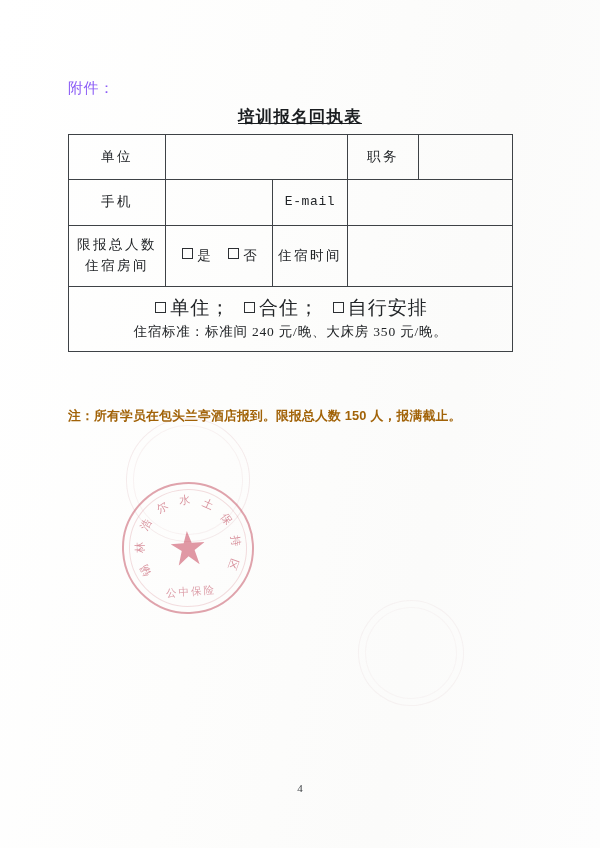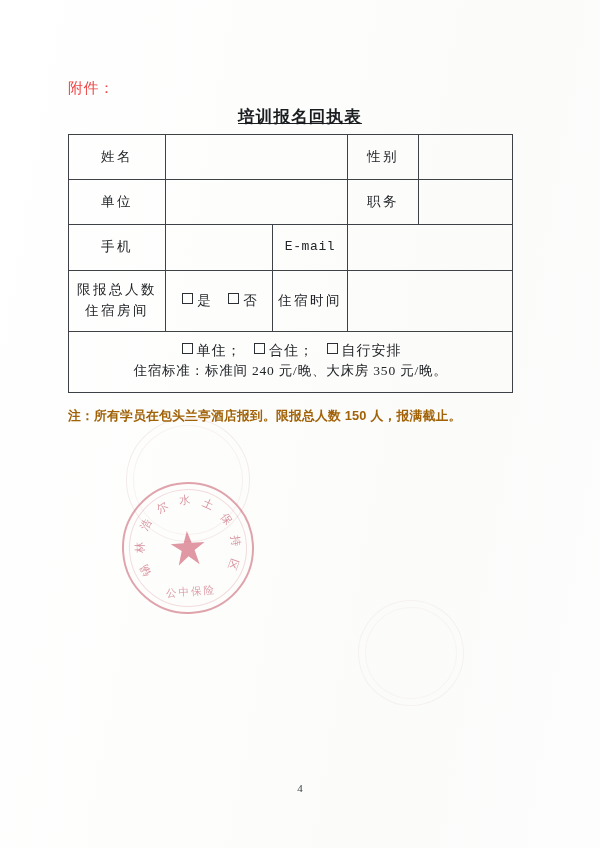--- a/index.html
+++ b/index.html
@@ -26,21 +26,21 @@
       linear-gradient(100deg, #ffffff 0%, #fdfdfc 40%, #fbfbfa 70%, #fdfdfd 100%);
   }
 
   
   .attach-label {
     position: absolute;
     left: 68px;
     top: 79px;
     font-size: 15px;
     letter-spacing: 0.5px;
-    color: #ef4444;
+    color: #8b5cf6;
     white-space: nowrap;
   }
 
   
   .doc-title {
     position: absolute;
     left: 0;
     right: 0;
     top: 106px;
     text-align: center;
@@ -104,21 +104,21 @@
     margin: 0 4px 0 2px;
     vertical-align: 1px;
   }
 
   .merged-block {
     padding: 6px 10px 8px 10px;
     text-align: center;
   }
   .merged-line1 {
     letter-spacing: 1px;
-    font-size: 14px;
+    font-size: 19px;
     white-space: nowrap;
     margin-bottom: 0;
   }
   .merged-line2 {
     letter-spacing: 0.8px;
     font-size: 13.5px;
     white-space: nowrap;
   }
 
   
@@ -250,26 +250,20 @@
 <table class="form-table">
   <colgroup>
     <col style="width:97px">
     <col style="width:107px">
     <col style="width:75px">
     <col style="width:71px">
     <col style="width:94px">
   </colgroup>
   <tbody>
 
-    <tr class="r1">
-      <td class="lbl">姓名</td>
-      <td class="fill-cell" colspan="2"></td>
-      <td class="lbl">性别</td>
-      <td class="fill-cell"></td>
-    </tr>
 
     <tr class="r2">
       <td class="lbl">单位</td>
       <td class="fill-cell" colspan="2"></td>
       <td class="lbl">职务</td>
       <td class="fill-cell"></td>
     </tr>
 
     <tr class="r3">
       <td class="lbl">手机</td>

